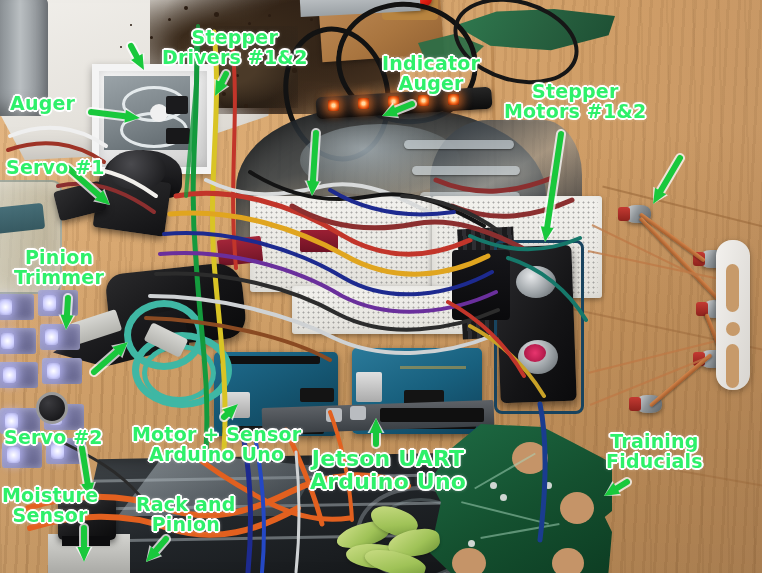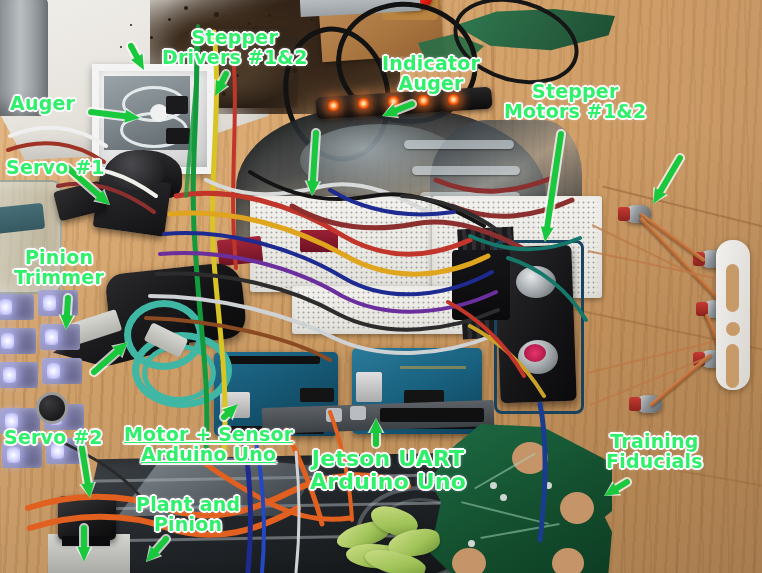--- a/index.html
+++ b/index.html
@@ -601,23 +601,25 @@
 Drivers #1&amp;2</div>
       <div class="ann" style="left: 10px; top: 94px; font-size: 19px;">Auger</div>
       <div class="ann" style="left: 6px; top: 158px; font-size: 19px;">Servo #1</div>
       <div class="ann" style="left: 382px; top: 54px; font-size: 19px;">Indicator
 Auger</div>
       <div class="ann" style="left: 504px; top: 82px; font-size: 19px;">Stepper
 Motors #1&amp;2</div>
       <div class="ann" style="left: 14px; top: 248px; font-size: 19px;">Pinion
 Trimmer</div>
       <div class="ann" style="left: 4px; top: 428px; font-size: 19px;">Servo #2</div>
-      <div class="ann" style="left: 136px; top: 495px; font-size: 19px;">Plant and
+      <div class="ann" style="left: 2px; top: 486px; font-size: 19px;">Moisture
+Sensor</div>
+      <div class="ann" style="left: 136px; top: 495px; font-size: 19px;">Rack and
 Pinion</div>
-      <div class="ann" style="left: 124px; top: 425px; font-size: 19px; text-decoration: underline;">Motor + Sensor
+      <div class="ann" style="left: 132px; top: 425px; font-size: 19px;">Motor + Sensor
 Arduino Uno</div>
       <div class="ann" style="left: 310px; top: 448px; font-size: 22px;">Jetson UART
 Arduino Uno</div>
       <div class="ann" style="left: 606px; top: 432px; font-size: 19px;">Training
 Fiducials</div>
     </div>
 
 </div>
 
 </body></html>

